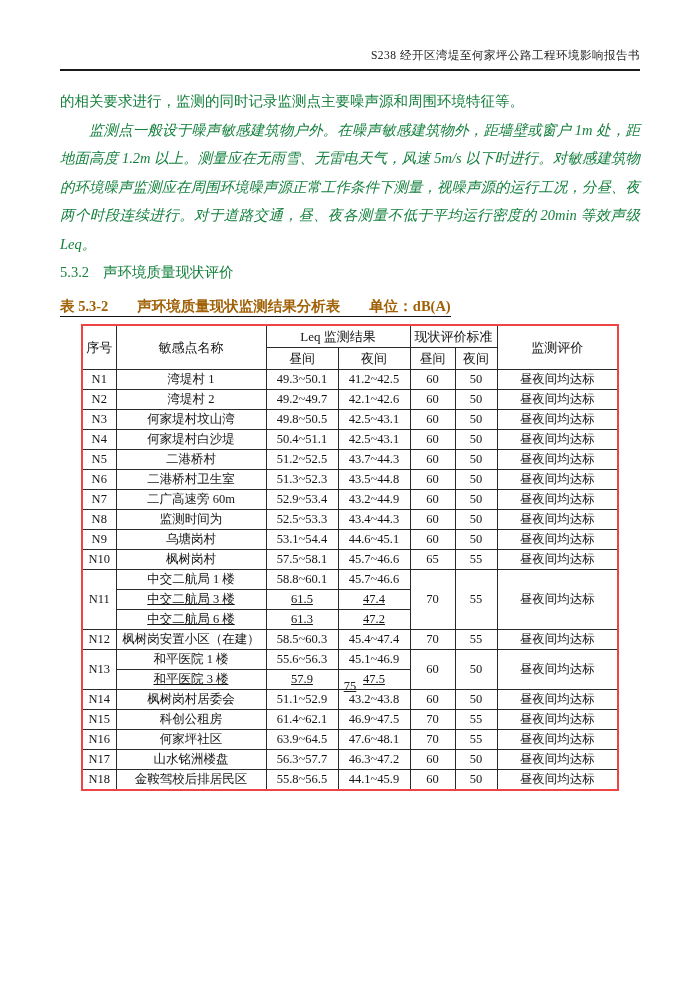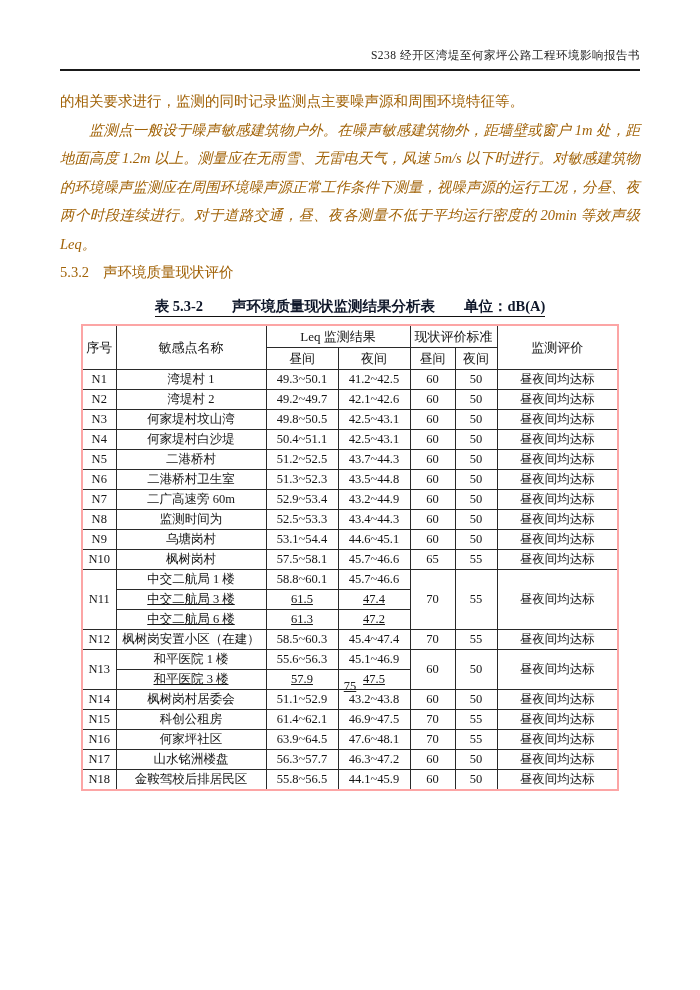--- a/index.html
+++ b/index.html
@@ -28,52 +28,51 @@
     margin:6px 0 0 0;
   }
 
   
   .bodytext{margin-top:16px;}
   .bodytext p{
     margin:0;
     font-size:14.5px;
     line-height:28.5px;
     text-align:justify;
-    color:#a16207;
+    color:#15803d;
   }
   .bodytext p.indent{text-indent:2em;font-style:italic;}
   .section-heading{
     font-size:14.5px;
     line-height:28.5px;
     color:#141414;
     margin:0;
     font-weight:normal;
   }
   .section-heading .sec-no{margin-right:14px;}
 
   
   .table-title{
-    text-align:center;
     margin:10px 0 8px 0;
     font-size:14.5px;
     font-weight:bold;
-    color:#0f172a;
+    color:#a16207;
   }
   .table-title span{
     border-bottom:1.5px solid #111;
     padding-bottom:2px;
   }
 
   
   table.noise{
     border-collapse:collapse;
     margin:0 auto;
     table-layout:fixed;
     width:536px;
-    border:2px solid #fca5a5;
+    border:2px solid #ef4444;
   }
   table.noise th, table.noise td{
     border:1px solid #2a2a2a;
     text-align:center;
     vertical-align:middle;
     font-size:12.5px;
     line-height:15px;
     padding:2px 1px;
     font-weight:normal;
     color:#141414;

